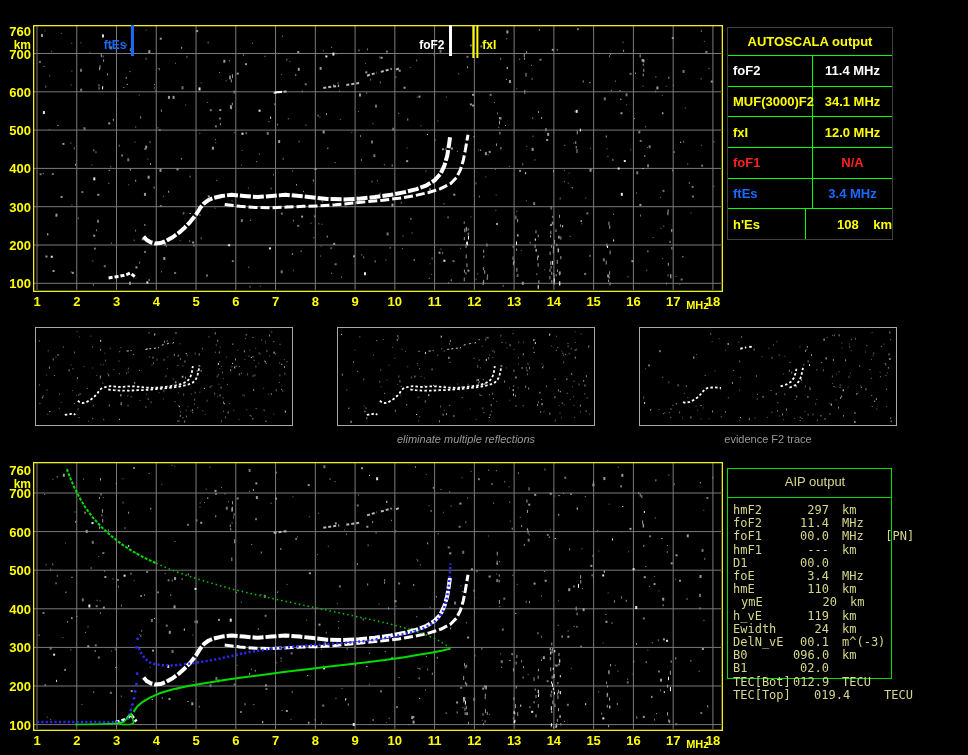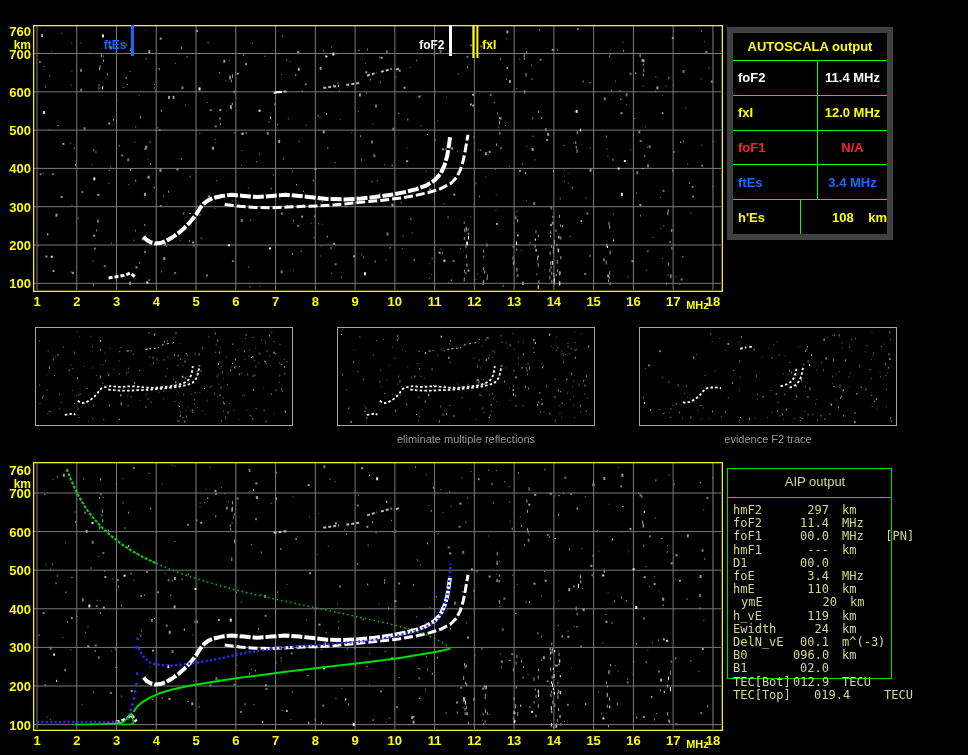--- a/index.html
+++ b/index.html
@@ -5,21 +5,21 @@
   html,body{margin:0;padding:0;background:#000;}
   #screen{position:relative;width:968px;height:755px;background:#000;overflow:hidden;
           font-family:"Liberation Sans","DejaVu Sans",sans-serif;}
   .abs{position:absolute;}
   .title{font-size:13px;font-weight:bold;color:#ffff00;text-align:center;letter-spacing:0px;}
   .plotbox{position:absolute;}
   .tick{position:absolute;font-size:13px;font-weight:bold;color:#ffff00;text-align:center;}
   .ytick{position:absolute;font-size:13px;font-weight:bold;color:#ffff00;text-align:right;width:30px;}
   .unit{position:absolute;font-size:11px;font-weight:bold;color:#ffff00;}
   .marker-label{position:absolute;font-size:12px;font-weight:bold;}
-  .t1{position:absolute;left:727px;top:27px;width:166px;height:213px;border:6px solid #404040;box-sizing:border-box;display:flex;flex-direction:column;}
+  .t1{position:absolute;left:727px;top:27px;width:166px;height:213px;border:1px solid #404040;box-sizing:border-box;display:flex;flex-direction:column;}
   .t1-header{height:27px;line-height:27px;text-align:center;font-size:13px;font-weight:bold;color:#ffff00;border-bottom:1px solid #00ff00;}
   .t1-row{flex:1;display:flex;border-bottom:1px solid #00ff00;font-size:13px;font-weight:bold;align-items:center;}
   .t1-row:last-child{border-bottom:none;gap:31px;}
   .t1-label{width:85px;border-right:1px solid #00ff00;align-self:stretch;display:flex;align-items:center;padding-left:5px;box-sizing:border-box;white-space:pre;}
   .t1-value{flex:1;text-align:center;white-space:pre;}
   .t2-border{position:absolute;left:727px;top:468px;width:165px;height:211px;border:1px solid #00e000;box-sizing:border-box;pointer-events:none;}
   .t2-header{position:absolute;left:727px;top:474px;width:176px;text-align:center;font-size:13px;color:#d6d68a;}
   .t2-hline{position:absolute;left:727px;top:497px;width:165px;height:1px;background:#00e000;}
   .t2-row{position:absolute;left:733px;width:233px;display:flex;font-family:"DejaVu Sans Mono","Liberation Mono",monospace;font-size:12px;color:#d6d68a;white-space:pre;}
   .t2-l{width:60px;}
@@ -744,20 +744,24 @@
     </div>
 
   <div class="t1">
     <div class="t1-header">AUTOSCALA output</div>
     <div id="t1-rows" style="display:flex;flex-direction:column;flex:1;">
         <div class="t1-row" style="color: rgb(255, 255, 255);">
           <div class="t1-label">foF2</div>
           <div class="t1-value">11.4 MHz</div>
         </div>
         <div class="t1-row" style="color: rgb(255, 255, 0);">
+          <div class="t1-label">MUF(3000)F2</div>
+          <div class="t1-value">34.1 MHz</div>
+        </div>
+        <div class="t1-row" style="color: rgb(255, 255, 0);">
           <div class="t1-label">fxI</div>
           <div class="t1-value">12.0 MHz</div>
         </div>
         <div class="t1-row" style="color: rgb(255, 34, 34);">
           <div class="t1-label">foF1</div>
           <div class="t1-value">N/A</div>
         </div>
         <div class="t1-row" style="color: rgb(26, 106, 255);">
           <div class="t1-label">ftEs</div>
           <div class="t1-value">3.4 MHz</div>
@@ -1457,21 +1461,21 @@
         <rect x="205.086242871359" y="31.33543226821348" width="1" height="2" fill="#8a8a8a"></rect>
         <rect x="141.950081134215" y="85.42245195899159" width="1" height="2" fill="#8a8a8a"></rect>
         <rect x="230.87210916820914" y="31.02360633853823" width="1" height="1" fill="#606060"></rect>
         <path d="M43.0 74.2 L46.0 74.9 L49.7 73.9 L54.1 71.8 L58.6 68.7 L62.3 64.3 L65.3 60.7 L69.0 59.7 L75.0 59.4 L81.0 59.9 " fill="none" stroke="#ffffff" stroke-width="1.8" stroke-dasharray="2.5 2.2"></path>
         <path d="M140.6 58.4 L146.5 56.4 L151.0 53.7 L154.0 49.8 L155.5 45.2 L156.4 41.2 " fill="none" stroke="#ffffff" stroke-width="1.8" stroke-dasharray="2.5 2.2"></path>
         <path d="M149.5 59.7 L155.5 57.0 L159.2 53.1 L161.1 48.5 L162.3 43.2 L162.9 39.9 " fill="none" stroke="#ffffff" stroke-width="1.8" stroke-dasharray="2.5 2.2"></path>
         <path d="M100.3 20.7 L106.3 19.4 " fill="none" stroke="#ffffff" stroke-width="1.8" stroke-dasharray="2.5 2.2"></path>
         <path d="M109.3 19.0 L113.8 18.1 " fill="none" stroke="#ffffff" stroke-width="1.8" stroke-dasharray="2.5 2.2"></path>
       </svg>
     </div>
-  <div class="caption" style="left:337px;">eliminate multiple reflections</div>
+  <div class="caption" style="left:337px;font-style:italic;">eliminate multiple reflections</div>
   <div class="caption" style="left:639px;">evidence F2 trace</div>
 
   <div class="plotbox" id="plot-bottom" style="left:33px;top:462px;width:690px;height:269px;">
       <svg width="690" height="269">
         <line x1="4" y1="1" x2="4" y2="267" stroke="#7a7a7a" stroke-width="1"></line>
         <line x1="43.76" y1="1" x2="43.76" y2="267" stroke="#7a7a7a" stroke-width="1"></line>
         <line x1="83.52" y1="1" x2="83.52" y2="267" stroke="#7a7a7a" stroke-width="1"></line>
         <line x1="123.28" y1="1" x2="123.28" y2="267" stroke="#7a7a7a" stroke-width="1"></line>
         <line x1="163.04" y1="1" x2="163.04" y2="267" stroke="#7a7a7a" stroke-width="1"></line>
         <line x1="202.79999999999998" y1="1" x2="202.79999999999998" y2="267" stroke="#7a7a7a" stroke-width="1"></line>

